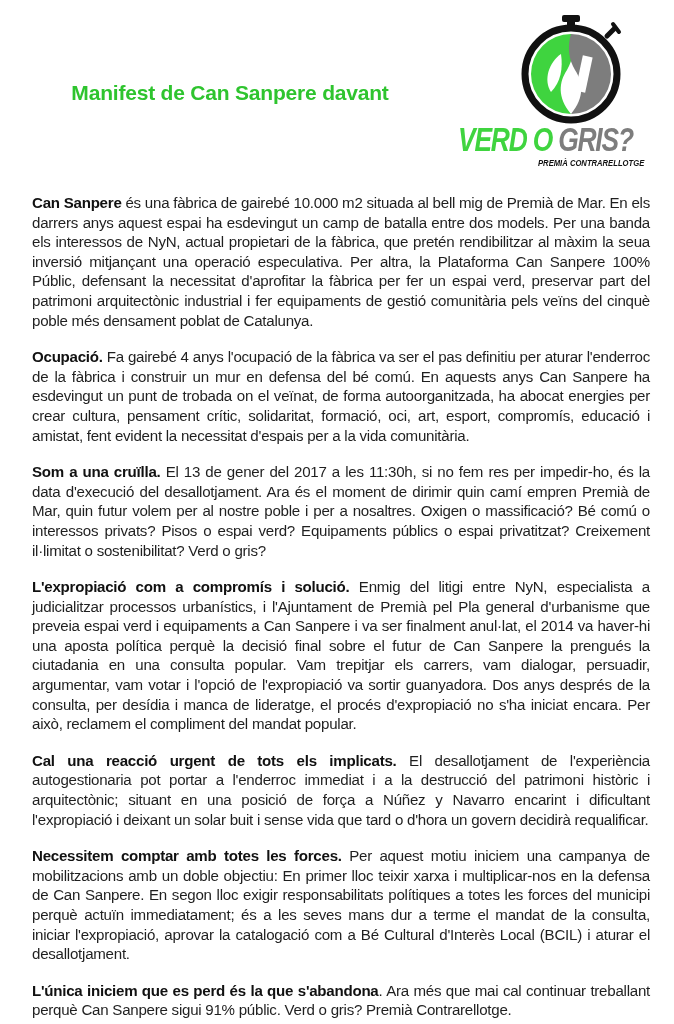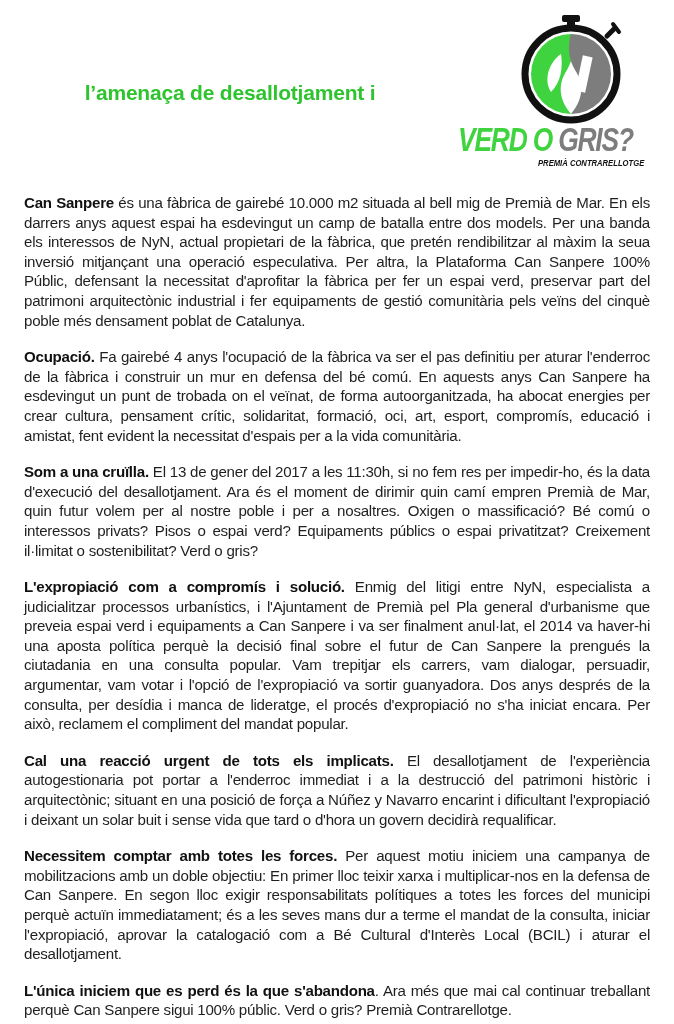--- a/index.html
+++ b/index.html
@@ -18,30 +18,30 @@
   }
   .logo-text .green { color: #3fd43f; }
   .logo-text .gray { color: #7d7d7d; }
   .logo-sub {
     position: absolute; left: 538px; top: 158px; font-size: 9px; font-weight: bold;
     font-style: italic; color: #111; letter-spacing: 0px; transform: scaleX(0.85);
     transform-origin: left; white-space: nowrap;
   }
   .content { position: absolute; left: 24px; top: 193px; width: 626px; }
   .para {
-    font-size: 15.1px; line-height: 19.6px; text-align: justify; margin: 0 0 17px 0;
+    font-size: 15.1px; line-height: 19.6px; text-align: justify; margin: 0 0 17px 8px;
     letter-spacing: -0.25px;
   }
   .para b { font-weight: bold; color: #111; }
 </style>
 </head>
 <body>
 
 <div class="title">
-  <div>l’amenaça de desallotjament i</div>
+  <div>Manifest de Can Sanpere davant</div>
 </div>
 
 <svg class="logo" viewBox="0 0 205 165">
 
   <rect x="107" y="3" width="18" height="7" rx="2" fill="#111"></rect>
   <rect x="112" y="8" width="8" height="8" fill="#111"></rect>
 
   <line x1="152" y1="24" x2="160" y2="16" stroke="#111" stroke-width="5" stroke-linecap="round"></line>
   <line x1="158" y1="12" x2="164" y2="20" stroke="#111" stroke-width="4" stroke-linecap="round"></line>
 
@@ -61,14 +61,14 @@
 </div>
 <div class="logo-sub">PREMIÀ CONTRARELLOTGE</div>
 
 <div class="content">
   <p class="para"><b>Can Sanpere</b><span> és una fàbrica de gairebé 10.000 m2 situada al bell mig de Premià de Mar. En els darrers anys aquest espai ha esdevingut un camp de batalla entre dos models. Per una banda els interessos de NyN, actual propietari de la fàbrica, que pretén rendibilitzar al màxim la seua inversió mitjançant una operació especulativa. Per altra, la Plataforma Can Sanpere 100% Públic, defensant la necessitat d'aprofitar la fàbrica per fer un espai verd, preservar part del patrimoni arquitectònic industrial i fer equipaments de gestió comunitària pels veïns del cinquè poble més densament poblat de Catalunya.</span></p>
   <p class="para"><b>Ocupació.</b><span> Fa gairebé 4 anys l'ocupació de la fàbrica va ser el pas definitiu per aturar l'enderroc de la fàbrica i construir un mur en defensa del bé comú. En aquests anys Can Sanpere ha esdevingut un punt de trobada on el veïnat, de forma autoorganitzada, ha abocat energies per crear cultura, pensament crític, solidaritat, formació, oci, art, esport, compromís, educació i amistat, fent evident la necessitat d'espais per a la vida comunitària.</span></p>
   <p class="para"><b>Som a una cruïlla.</b><span> El 13 de gener del 2017 a les 11:30h, si no fem res per impedir-ho, és la data d'execució del desallotjament. Ara és el moment de dirimir quin camí empren Premià de Mar, quin futur volem per al nostre poble i per a nosaltres. Oxigen o massificació? Bé comú o interessos privats? Pisos o espai verd? Equipaments públics o espai privatitzat? Creixement il·limitat o sostenibilitat? Verd o gris?</span></p>
   <p class="para"><b>L'expropiació com a compromís i solució.</b><span> Enmig del litigi entre NyN, especialista a judicialitzar processos urbanístics, i l'Ajuntament de Premià pel Pla general d'urbanisme que preveia espai verd i equipaments a Can Sanpere i va ser finalment anul·lat, el 2014 va haver-hi una aposta política perquè la decisió final sobre el futur de Can Sanpere la prengués la ciutadania en una consulta popular. Vam trepitjar els carrers, vam dialogar, persuadir, argumentar, vam votar i l'opció de l'expropiació va sortir guanyadora. Dos anys després de la consulta, per desídia i manca de lideratge, el procés d'expropiació no s'ha iniciat encara. Per això, reclamem el compliment del mandat popular.</span></p>
   <p class="para"><b>Cal una reacció urgent de tots els implicats.</b><span> El desallotjament de l'experiència autogestionaria pot portar a l'enderroc immediat i a la destrucció del patrimoni històric i arquitectònic; situant en una posició de força a Núñez y Navarro encarint i dificultant l'expropiació i deixant un solar buit i sense vida que tard o d'hora un govern decidirà requalificar.</span></p>
   <p class="para"><b>Necessitem comptar amb totes les forces.</b><span> Per aquest motiu iniciem una campanya de mobilitzacions amb un doble objectiu: En primer lloc teixir xarxa i multiplicar-nos en la defensa de Can Sanpere. En segon lloc exigir responsabilitats polítiques a totes les forces del municipi perquè actuïn immediatament; és a les seves mans dur a terme el mandat de la consulta, iniciar l'expropiació, aprovar la catalogació com a Bé Cultural d'Interès Local (BCIL) i aturar el desallotjament.</span></p>
-  <p class="para"><b>L'única iniciem que es perd és la que s'abandona</b><span>. Ara més que mai cal continuar treballant perquè Can Sanpere sigui 100% públic. Verd o gris? Premià Contrarellotge.</span></p>
+  <p class="para"><b>L'única iniciem que es perd és la que s'abandona</b><span>. Ara més que mai cal continuar treballant perquè Can Sanpere sigui 91% públic. Verd o gris? Premià Contrarellotge.</span></p>
 </div>
 
 </body></html>

